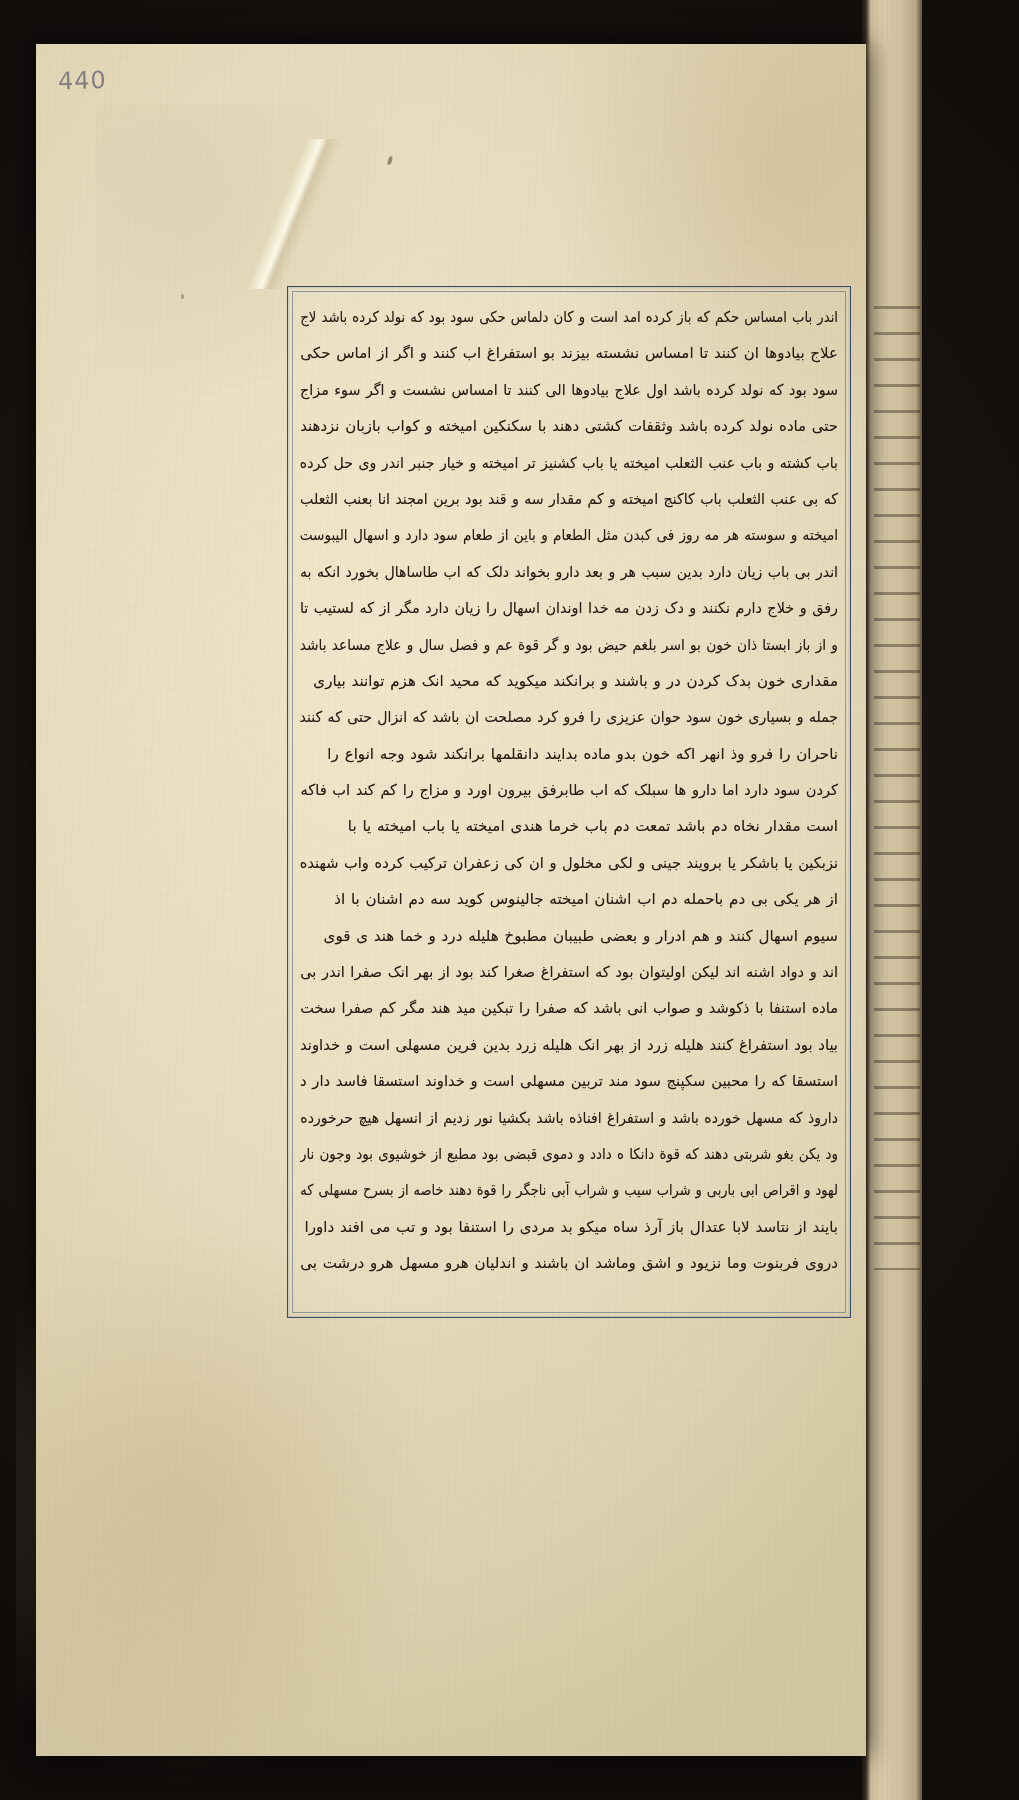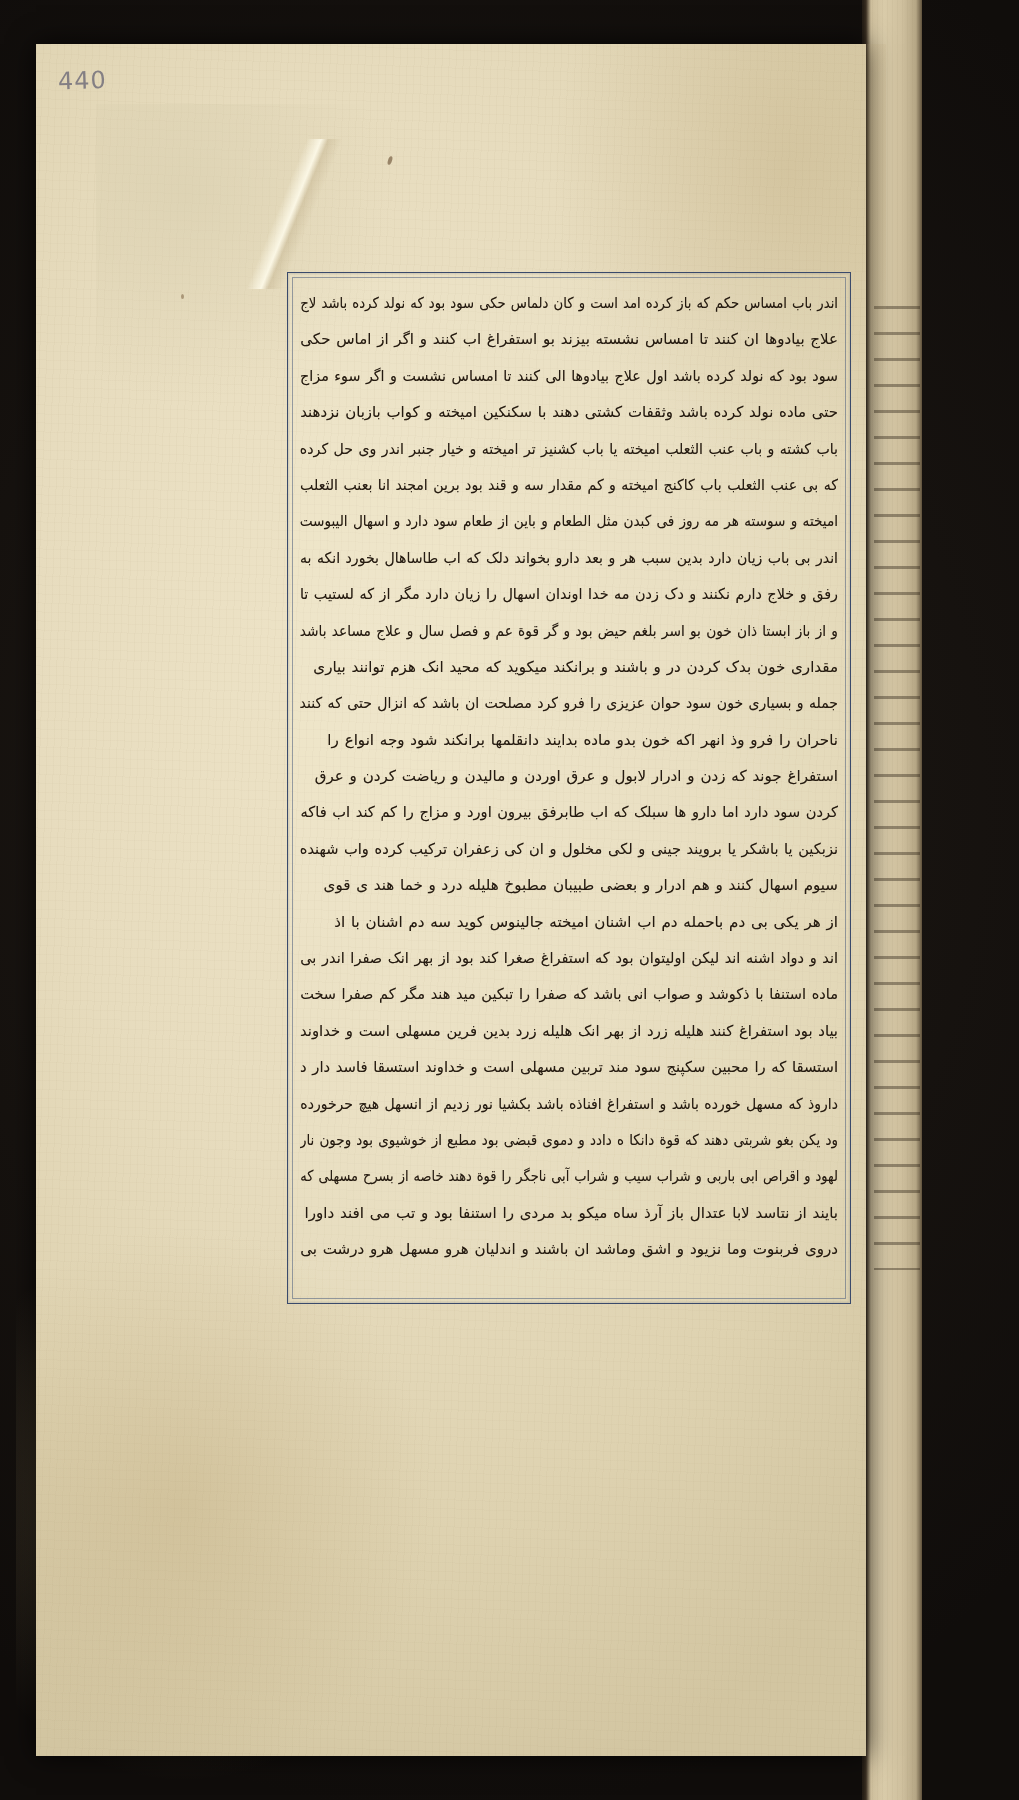--- a/index.html
+++ b/index.html
@@ -150,21 +150,21 @@
     color: #6d6a78;
     letter-spacing: 1px;
     transform: rotate(-2deg);
     opacity: .8;
   }
 
   
   #text-frame {
     position: absolute;
     left: 251px;
-    top: 228px;
+    top: 242px;
     width: 562px;
     height: 1030px;
     border: 1.6px solid #3a4a6b;
     box-shadow: inset 0 0 0 1.4px rgba(58,74,107,0.12);
     background: rgba(255,252,236,0.10);
   }
   #text-frame .inner-rule {
     position: absolute;
     left: 4px; top: 4px; right: 4px; bottom: 4px;
     border: 0.9px solid #4b5c7d;
@@ -233,25 +233,25 @@
         <span class="line" style="transform: scaleX(0.989);">حتی ماده نولد کرده باشد وثقفات کشتی دهند با سکنکین امیخته و کواب بازبان نزدهند</span>
         <span class="line" style="transform: scaleX(0.9373);">باب کشته و باب عنب الثعلب امیخته یا باب کشنیز تر امیخته و خیار جنبر اندر وی حل کرده</span>
         <span class="line" style="transform: scaleX(0.9373);">که بی عنب الثعلب باب کاکنج امیخته و کم مقدار سه و قند بود برین امجند انا بعنب الثعلب</span>
         <span class="line" style="transform: scaleX(0.9027);">امیخته و سوسته هر مه روز فی کبدن مثل الطعام و باین از طعام سود دارد و اسهال الیبوست</span>
         <span class="line" style="transform: scaleX(0.9357);">اندر بی باب زیان دارد بدین سبب هر و بعد دارو بخواند دلک که اب طاساهال بخورد انکه به</span>
         <span class="line" style="transform: scaleX(0.9539);">رفق و خلاج دارم نکنند و دک زدن مه خدا اوندان اسهال را زیان دارد مگر از که لستیب تا</span>
         <span class="line" style="transform: scaleX(0.9088);">و از باز ابستا ذان خون بو اسر بلغم حیض بود و گر قوة عم و فصل سال و علاج مساعد باشد</span>
         <span class="line" style="transform: scaleX(1);">مقداری خون بدک کردن در و باشند و برانکند میکوید که محید انک هزم توانند بیاری</span>
         <span class="line" style="transform: scaleX(0.9324);">جمله و بسیاری خون سود حوان عزیزی را فرو کرد مصلحت ان باشد که انزال حتی که کنند</span>
         <span class="line" style="transform: scaleX(1);">ناحران را فرو وذ انهر اکه خون بدو ماده بدایند دانقلمها برانکند شود وجه انواع را</span>
-        <span class="line" style="transform: scaleX(1);">استفراغ جوند که زدن و ادرار لابول و عرق اوردن و مالیدن و ریاضت کردن و عرق</span>
         <span class="line" style="transform: scaleX(0.9676);">کردن سود دارد     اما دارو ها سبلک که اب طابرفق بیرون اورد و مزاج را کم کند اب فاکه</span>
+        <span class="line" style="transform: scaleX(1);">است مقدار نخاه دم باشد تمعت دم باب خرما هندی امیخته یا باب امیخته یا با</span>
         <span class="line" style="transform: scaleX(0.9676);">نزبکین یا باشکر یا برویند جینی و لکی مخلول و ان کی زعفران ترکیب کرده واب شهنده</span>
+        <span class="line" style="transform: scaleX(1);">از هر یکی بی دم باحمله دم اب اشنان امیخته جالینوس کوید سه دم اشنان با اذ</span>
         <span class="line" style="transform: scaleX(1);">سیوم اسهال کنند و هم ادرار و بعضی طبیبان مطبوخ هلیله درد و خما هند ی قوی</span>
-        <span class="line" style="transform: scaleX(1);">از هر یکی بی دم باحمله دم اب اشنان امیخته جالینوس کوید سه دم اشنان با اذ</span>
         <span class="line" style="transform: scaleX(0.9642);">اند و دواد اشنه اند لیکن اولیتوان بود که استفراغ صغرا کند بود از بهر انک صفرا اندر بی</span>
         <span class="line" style="transform: scaleX(0.9642);">ماده استنفا با ذکوشد و صواب انی باشد که صفرا را تبکین مید هند مگر کم صفرا سخت</span>
         <span class="line" style="transform: scaleX(0.9818);">بیاد بود استفراغ کنند هلیله زرد از بهر انک هلیله زرد بدین فرین مسهلی است و خداوند</span>
         <span class="line" style="transform: scaleX(0.9782);">استسقا که را محبین سکپنج سود مند تربین مسهلی است و خداوند استسقا فاسد دار د</span>
         <span class="line" style="transform: scaleX(0.9292);">داروذ که مسهل خورده باشد و استفراغ افناذه باشد بکشیا نور زدیم از انسهل هیچ حرخورده</span>
         <span class="line" style="transform: scaleX(0.8937);">ود یکن بغو شربتی دهند که قوة دانکا ه دادد و دموی قبضی بود مطبع از خوشیوی بود وجون نار</span>
         <span class="line" style="transform: scaleX(0.8594);">لهود و اقراص ابی باربی و شراب سیب و شراب آبی ناجگر را قوة دهند خاصه از بسرح مسهلی که</span>
         <span class="line" style="transform: scaleX(1);">بایند از نتاسد لابا عتدال باز آرذ ساه میکو بد مردی را استنفا بود و تب می افند داورا</span>
         <span class="line" style="transform: scaleX(1);">دروی فربنوت وما نزیود و اشق وماشد ان باشند و اندلیان هرو مسهل هرو درشت بی</span>
 

